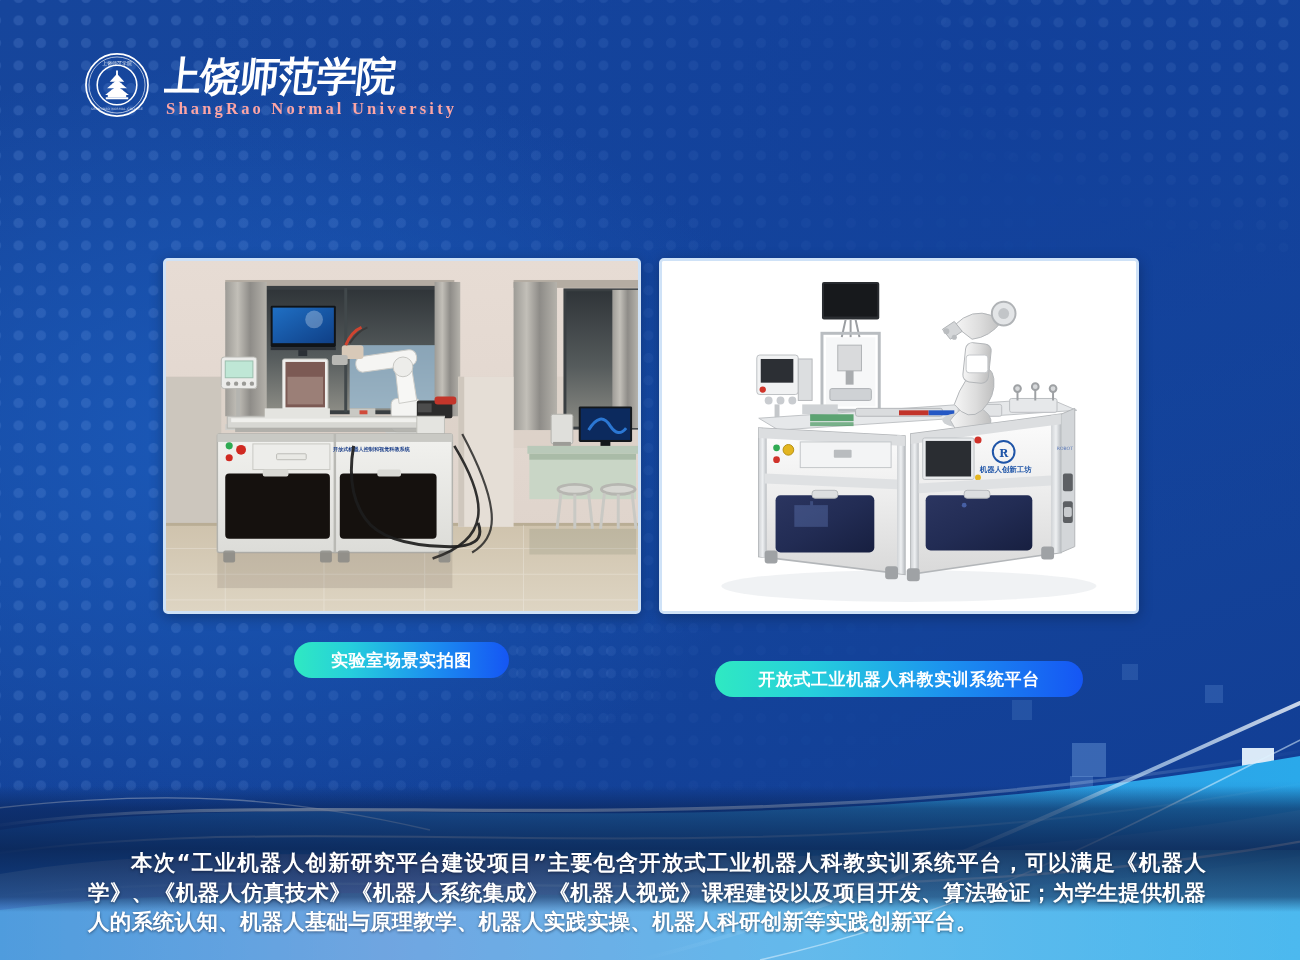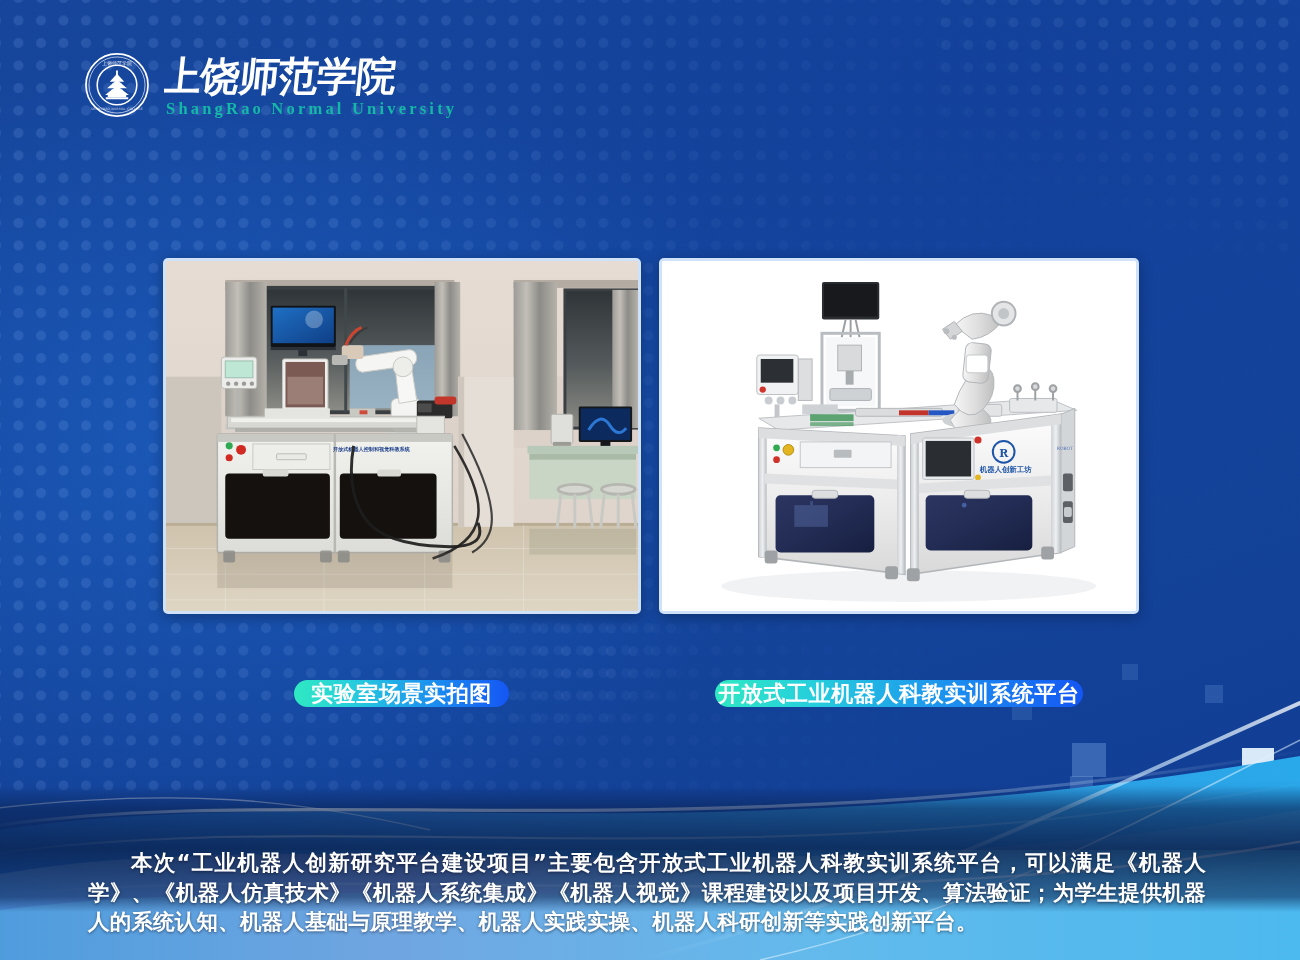--- a/index.html
+++ b/index.html
@@ -68,21 +68,21 @@
   
   .logo-wrap {
     position: absolute;
     left: 84px; top: 52px;
     display: flex; align-items: center; gap: 14px;
   }
   .emblem { width: 66px; height: 66px; flex: 0 0 66px; }
   .logo-text { display: flex; flex-direction: column; line-height: 1; }
   .logo-cn { height: 48px; width: 252px; }
   .logo-en {
-    color: #14b8a6;
+    color: #fca5a5;
     font-size: 16.5px;
     letter-spacing: 3.2px;
     font-family: "Liberation Serif", "DejaVu Serif", serif;
     font-weight: 700;
     margin-left: 2px;
     white-space: nowrap;
   }
 
   
   .photo {
@@ -95,34 +95,34 @@
     background: #ddd;
     box-shadow: 0 3px 14px rgba(0,0,0,.28);
   }
   .photo.left  { left: 163px; }
   .photo.right { left: 659px; width: 480px; background: #fff; }
   .photo svg { display: block; width: 100%; height: 100%; }
 
   
   .pill {
     position: absolute;
-    top: 680px;
-    height: 27px;
+    top: 642px;
+    height: 36px;
     border-radius: 18px;
     display: flex; align-items: center; justify-content: center;
     color: #ffffff;
-    font-size: 22px;
+    font-size: 17px;
     font-weight: 700;
     letter-spacing: .6px;
     background: linear-gradient(90deg, #2fe9c2 0%, #26cfdc 26%, #1c93ef 62%, #1556f4 100%);
     white-space: nowrap;
     font-family: "DejaVu Sans", "Liberation Sans", sans-serif;
   }
   .pill.left  { left: 294px; width: 215px; }
-  .pill.right { left: 715px; width: 368px; }
+  .pill.right { left: 715px; width: 368px; margin-top: 19px; }
 
   
   .bottom-band {
     position: absolute;
     left: 0; right: 0; top: 786px; height: 126px;
     background: linear-gradient(180deg, rgba(10,32,78,0) 0%, rgba(9,30,74,.55) 18%, rgba(8,28,70,.80) 50%, rgba(9,32,78,.55) 88%, rgba(10,34,82,0) 100%);
   }
   .paragraph {
     position: absolute;
     left: 88px; width: 1118px; top: 848px;

